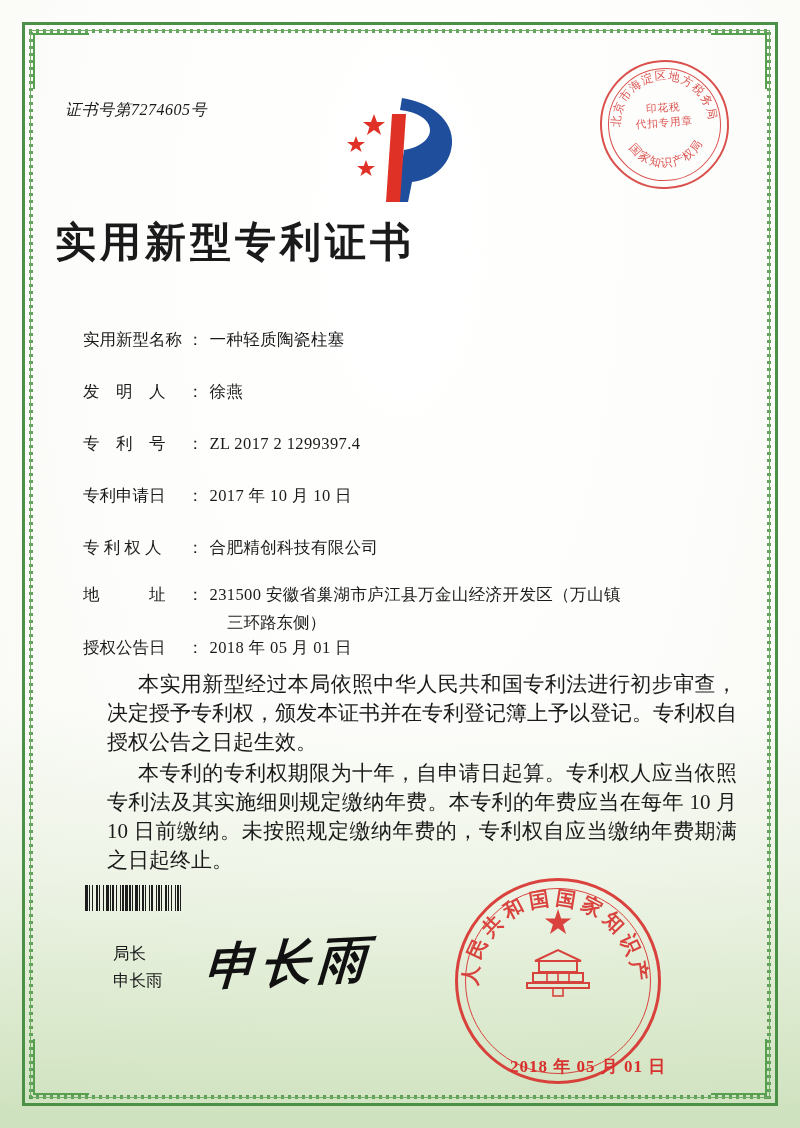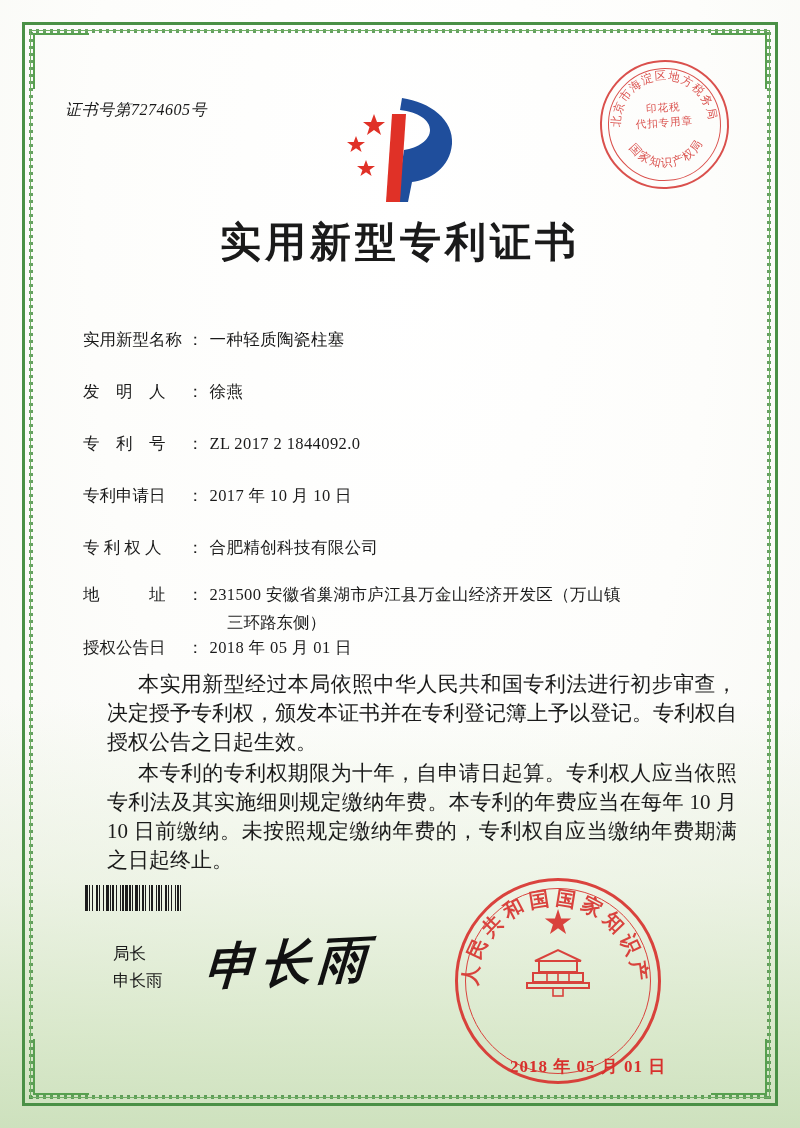--- a/index.html
+++ b/index.html
@@ -91,21 +91,21 @@
   }
   #logo {
     position: absolute;
     left: 275px; top: 40px;
     width: 140px; height: 120px;
   }
   #title {
     position: absolute;
     left: 0; top: 165px;
     width: 690px;
-    text-align: center;
+    text-align: left;
     font-size: 41px;
     font-weight: bold;
     letter-spacing: 4px;
     font-family: Liberation Serif, serif;
   }
 
   
   #tax-stamp {
     position: absolute;
     left: 545px; top: 10px;
@@ -316,21 +316,21 @@
 
     <div class="field" style="top:329px;">
       <span class="label">发　明　人</span><span class="colon">：</span><span class="value">徐燕</span>
     </div>
 
     <div class="field" style="top:277px;">
       <span class="label">实用新型名称</span><span class="colon">：</span><span class="value">一种轻质陶瓷柱塞</span>
     </div>
 
     <div class="field" style="top:381px;">
-      <span class="label">专　利　号</span><span class="colon">：</span><span class="value">ZL 2017 2 1844092.0</span>
+      <span class="label">专　利　号</span><span class="colon">：</span><span class="value">ZL 2017 2 1299397.4</span>
     </div>
 
     <div class="field" style="top:433px;">
       <span class="label">专利申请日</span><span class="colon">：</span><span class="value">2017 年 10 月 10 日</span>
     </div>
 
     <div class="field" style="top:485px;">
       <span class="label">专 利 权 人</span><span class="colon">：</span><span class="value">合肥精创科技有限公司</span>
     </div>
 

